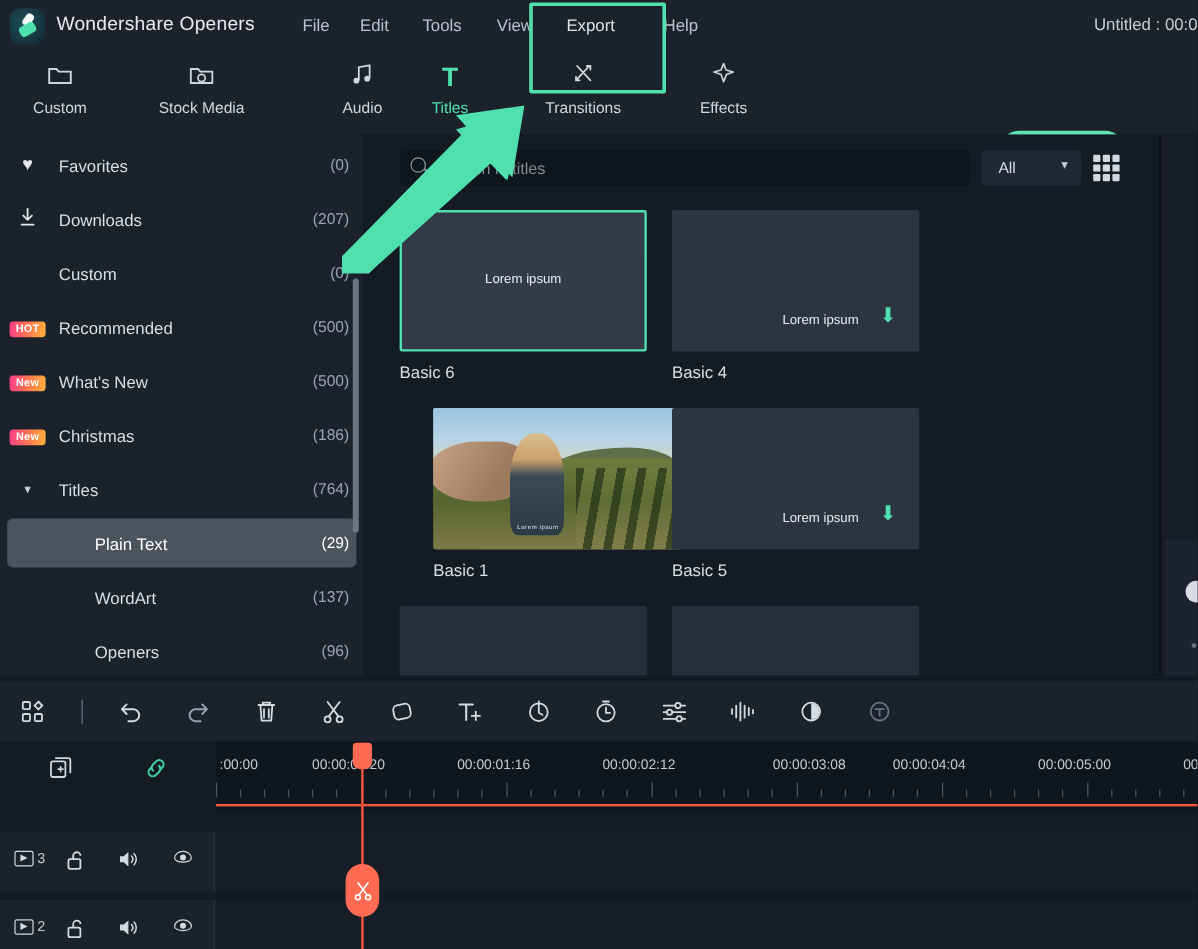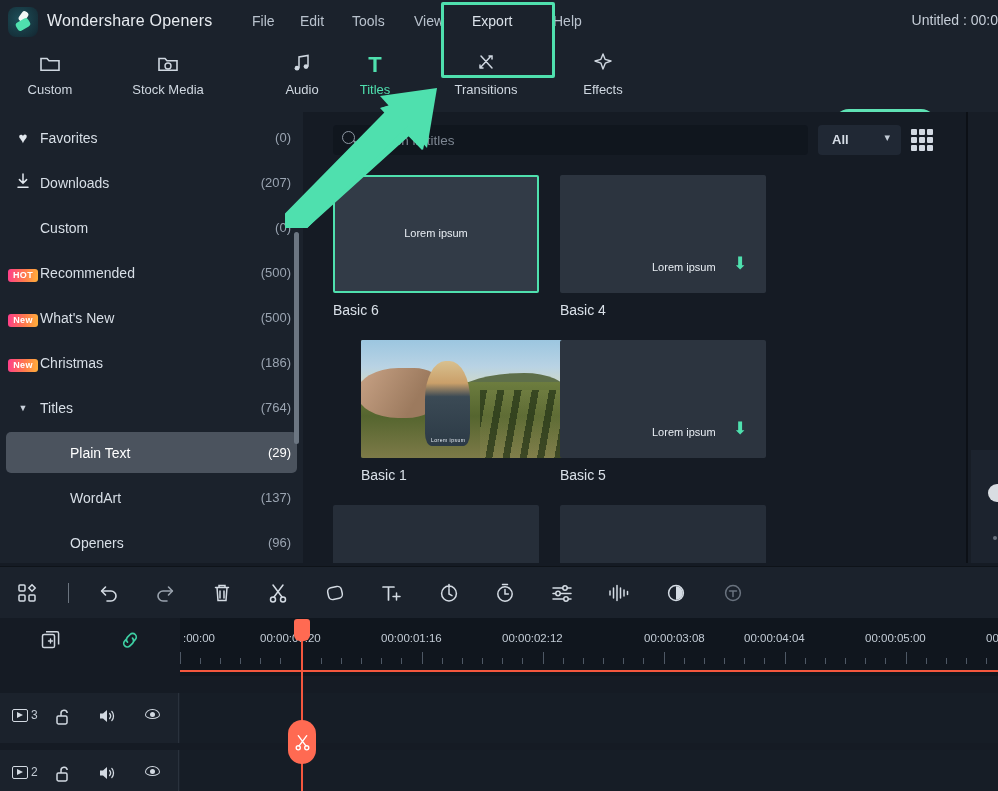--- a/index.html
+++ b/index.html
@@ -103,21 +103,21 @@
   .side-ic {
     width: 34px; text-align: center; font-size: 15px; color: #e2e8ee;
     flex: 0 0 34px;
   }
   .badge {
     display: inline-block; padding: 1px 5px 2px; border-radius: 3px;
     font-size: 9px; font-weight: bold; color: #fff;
     background: linear-gradient(95deg, #ff3d8b 0%, #ff7a4d 55%, #ffb03a 100%);
     letter-spacing: .3px;
   }
-  .side-lbl { font-size: 14px; color: #d8dfe7; flex: 1 1 auto; }
+  .side-lbl { font-size: 14px; color: #d8dfe7; flex: 1 1 auto; margin-left: 9px; }
   .side-lbl.ind { padding-left: 30px; }
   .side-cnt { font-size: 13px; color: #9aa4b1; padding-right: 6px; }
   .side-row.active .side-lbl, .side-row.active .side-cnt { color: #ffffff; }
   .caret { font-size: 9px; color: #c8d0da; }
 
   .side-scroll {
     position: absolute; left: 294px; top: 120px; width: 5px; height: 212px;
     background: #6c7682; border-radius: 3px;
   }
   .collapse-tab {
@@ -150,21 +150,21 @@
   .searchbar input {
     position: absolute; left: 33px; top: 0; width: 430px; height: 30px;
     background: transparent; border: none; outline: none;
     color: #c9d2dc; font-size: 13.5px; font-family: "Liberation Sans", sans-serif;
   }
   .searchbar input::placeholder { color: #7d8692; }
   .filter-sel {
     position: absolute; left: 515px; top: 13px; width: 83px; height: 30px;
     background: #202834; border-radius: 4px; cursor: default;
   }
-  .filter-sel .fv { position: absolute; left: 14px; top: 7px; font-size: 13px; color: #d6dde6; font-weight: bold; }
+  .filter-sel .fv { position: absolute; left: 14px; top: 7px; font-size: 13px; color: #d6dde6; }
   .filter-sel .fc { position: absolute; right: 11px; top: 6px; font-size: 11px; color: #c3ccd6; }
   .grid-btn {
     position: absolute; left: 608px; top: 17px;
     width: 22px; height: 22px; cursor: default;
     display: grid; grid-template-columns: repeat(3, 1fr); grid-template-rows: repeat(3, 1fr);
     gap: 2px;
   }
   .grid-btn i { background: #d2d9e2; border-radius: 1px; }
 
   .tiles { position: absolute; left: 0; top: 63px; width: 695px; height: 388px; }

